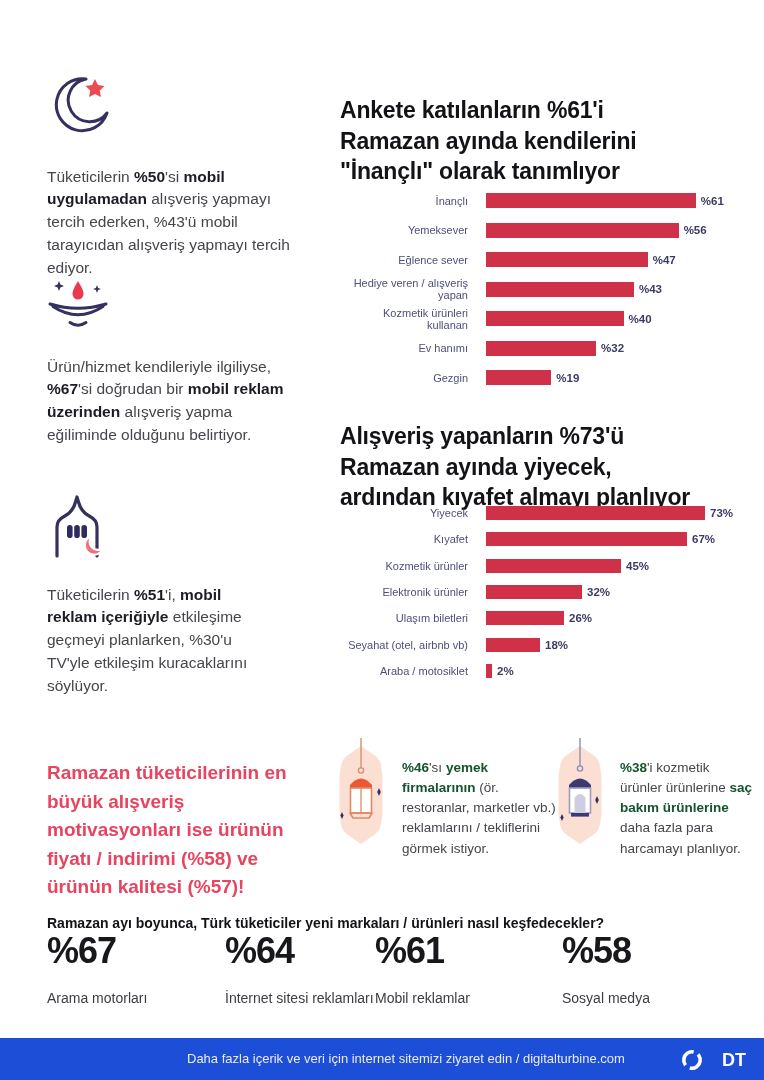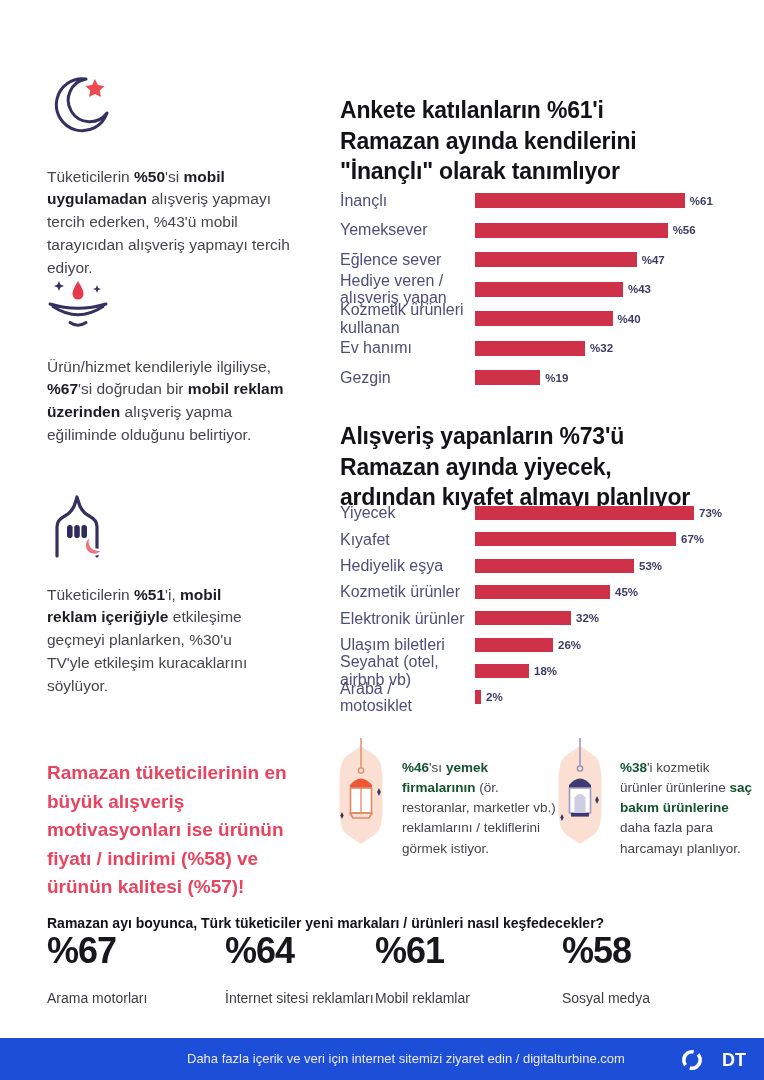--- a/index.html
+++ b/index.html
@@ -23,21 +23,21 @@
   .chart-title{width:416px;font-size:23px;line-height:1.33;font-weight:800;color:#121217;
                letter-spacing:-0.2px;}
   .t1{left:340px;top:76px;}
   .t2{left:340px;top:402px;}
   .chart{left:340px;}
   .chart-0{top:186px;}
   .chart-1{top:500px;}
   .crow{display:flex;align-items:center;}
   .chart-0 .crow{height:29.5px;}
   .chart-1 .crow{height:26.3px;}
-  .clabel{width:128px;padding-right:7px;font-size:16px;line-height:1.1;
+  .clabel{width:128px;padding-right:18px;text-align:right;font-size:11px;line-height:1.1;
           color:#4e4e7a;flex:none;}
   .cbar{height:15px;background:#cf3149;flex:none;}
   .chart-1 .cbar{height:14px;}
   .cval{margin-left:5px;font-size:11.5px;font-weight:700;color:#3b3b64;white-space:nowrap;}
 
   
   .badge0{left:333px;top:738px;}
   .badge1{left:552px;top:738px;}
   .callout-text{font-size:13.5px;line-height:1.5;color:#45454c;}
   .callout-text strong{color:#14532d;text-align:right;}
@@ -139,25 +139,20 @@
   <section class="abs chart chart-1">
       <div class="crow">
         <span class="clabel">Yiyecek</span>
         <div class="cbar" style="width: 219px; background: rgb(207, 49, 73);"></div>
         <span class="cval">73%</span>
       </div>
       <div class="crow">
         <span class="clabel">Kıyafet</span>
         <div class="cbar" style="width: 201px; background: rgb(207, 49, 73);"></div>
         <span class="cval">67%</span>
-      </div>
-      <div class="crow">
-        <span class="clabel">Hediyelik eşya</span>
-        <div class="cbar" style="width: 159px; background: rgb(207, 49, 73);"></div>
-        <span class="cval">53%</span>
       </div>
       <div class="crow">
         <span class="clabel">Kozmetik ürünler</span>
         <div class="cbar" style="width: 135px; background: rgb(207, 49, 73);"></div>
         <span class="cval">45%</span>
       </div>
       <div class="crow">
         <span class="clabel">Elektronik ürünler</span>
         <div class="cbar" style="width: 96px; background: rgb(207, 49, 73);"></div>
         <span class="cval">32%</span>

